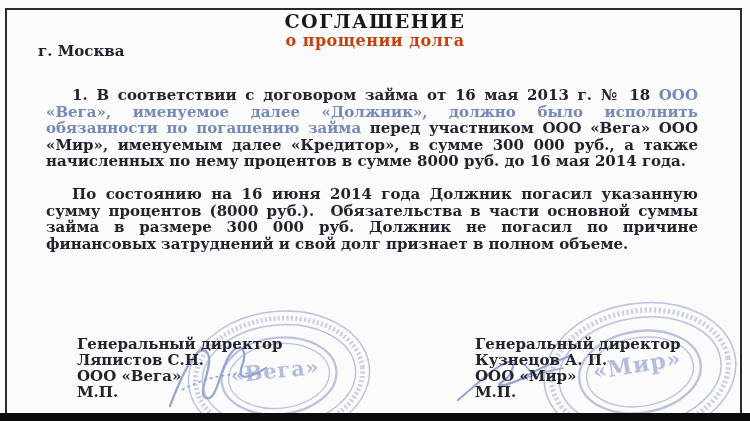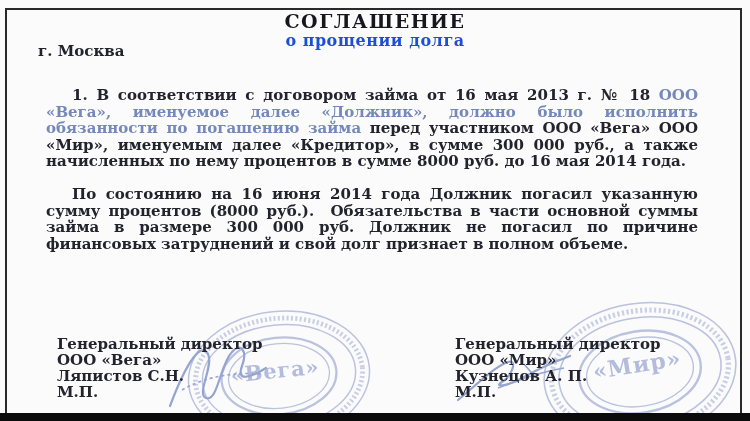--- a/index.html
+++ b/index.html
@@ -19,41 +19,41 @@
   .doc-title{
     position:absolute;top:10px;left:0;right:0;
     text-align:center;
     font-size:19px;font-weight:bold;letter-spacing:1.5px;
     color:#16161c;
   }
   .doc-subtitle{
     position:absolute;top:31px;left:0;right:0;
     text-align:center;
     font-size:16px;font-weight:bold;letter-spacing:.5px;
-    color:#1d4ed8;
+    color:#c2410c;
   }
   .meta-row{
     position:absolute;top:42px;left:38px;right:38px;
     display:flex;justify-content:space-between;
     font-size:15px;font-weight:bold;
   }
   .body-text{
     position:absolute;top:71px;left:30px;right:36px;
     font-size:15px;font-weight:bold;line-height:16.6px;
     text-align:justify;
     z-index:2;
   }
   .para{margin:16px;text-indent:26px;}
   .blue{color:#7589b8;}
   .sig-col{
     position:absolute;
     font-size:15px;font-weight:bold;line-height:16px;
     z-index:3;
   }
-  .sig-col div{white-space:nowrap;}
+  .sig-col div{white-space:nowrap;margin-left:20px;}
   .sig-left-col{left:57px;top:336px;}
   .sig-right-col{left:455px;top:336px;}
   .seal{position:absolute;z-index:1;opacity:.92;}
   .seal-left{left:183px;top:306px;width:192px;height:140px;transform:rotate(-6deg);}
   .seal-right{left:538px;top:297px;width:204px;height:150px;transform:rotate(-9deg);}
   .sig-scrawl{position:absolute;z-index:2;}
   .scrawl-left{left:162px;top:328px;width:126px;height:86px;}
   .scrawl-right{left:452px;top:342px;width:140px;height:66px;}
   .bottom-bar{
     position:absolute;left:0;right:0;bottom:0;height:8px;
@@ -106,26 +106,26 @@
     <path d="M20 62 C 44 48, 74 44, 100 46" stroke="#96a5d0" stroke-width="1.6" fill="none" stroke-dasharray="3 3"></path>
   </svg>
 
   <svg class="sig-scrawl scrawl-right" viewBox="0 0 140 66" aria-hidden="true">
     <path d="M6 58 C 30 38, 44 24, 56 20 C 66 17, 60 34, 50 40 C 40 46, 58 44, 74 34 C 88 26, 102 20, 118 14" stroke="#96a5d0" stroke-width="2.2" fill="none" stroke-linecap="round"></path>
     <path d="M46 46 C 66 38, 88 30, 112 26 M72 22 L 84 36" stroke="#96a5d0" stroke-width="1.6" fill="none"></path>
   </svg>
 
   <div class="sig-col sig-left-col">
     <div>Генеральный директор</div>
+    <div>Ляпистов С.Н.</div>
     <div>ООО «Вега»</div>
-    <div>Ляпистов С.Н.</div>
     <div>М.П.</div>
   </div>
 
   <div class="sig-col sig-right-col">
     <div>Генеральный директор</div>
+    <div>Кузнецов А. П.</div>
     <div>ООО «Мир»</div>
-    <div>Кузнецов А. П.</div>
     <div>М.П.</div>
   </div>
 
   <div class="bottom-bar"></div>
 </div>
 
 </body></html>

